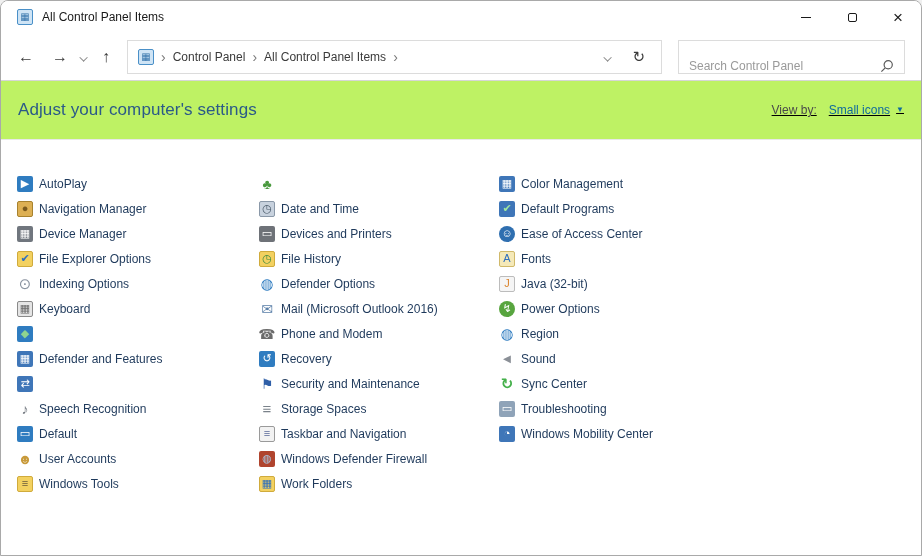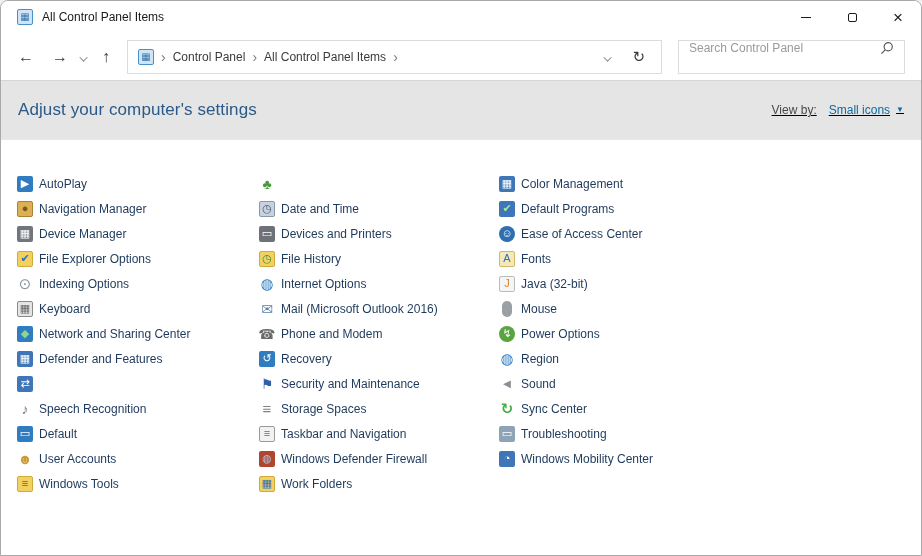--- a/index.html
+++ b/index.html
@@ -30,26 +30,26 @@
   .nav-btn.small { padding: 4px 5px; }
   .chev { display: inline-block; width: 6px; height: 6px; border-left: 1px solid #8a8a8a; border-bottom: 1px solid #8a8a8a; transform: rotate(-45deg) translateY(-2px); }
   .crumbbar {
     flex: 1; height: 34px; border: 1px solid #dcdcdc; display: flex; align-items: center;
     padding: 0 10px; margin-left: 8px; margin-right: 16px; background: #fff;
   }
   .crumb-sep { color: #7a7a7a; font-size: 14px; padding: 0 7px; cursor: pointer; }
   .crumb { font-size: 12px; color: #3b3b3b; cursor: pointer; white-space: nowrap; }
   .crumb-actions { margin-left: auto; display: flex; align-items: center; gap: 20px; padding-right: 6px; }
   .refresh-glyph { font-size: 15px; color: #3b3b3b; line-height: 1; }
-  .searchbox { width: 227px; height: 34px; border: 1px solid #dcdcdc; display: flex; align-items: flex-start; padding: 0 10px; background: #fff; }
+  .searchbox { width: 227px; height: 34px; border: 1px solid #dcdcdc; display: flex; align-items: flex-end; padding: 0 10px; background: #fff; }
   .searchbox input { flex: 1; border: none; outline: none; font-size: 12px; color: #3b3b3b; font-family: inherit; min-width: 0; }
   .searchbox input::placeholder { color: #9a9a9a; }
   .search-icon { flex: none; margin-left: 6px; }
   
-  .header-row { height: 59px; display: flex; align-items: center; padding: 0 17px; border-bottom: 1px solid #e8e8e8; background:#e5e5e5; }
+  .header-row { height: 59px; display: flex; align-items: center; padding: 0 17px; border-bottom: 1px solid #e8e8e8; background:#bef264; }
   .page-title { font-size: 17px; font-weight: 400; color: var(--header-text, #2b5a88); letter-spacing: .1px; }
   .view-by { margin-left: auto; display: flex; align-items: center; font-size: 12px; text-decoration: underline; }
   .view-by-label { color: #4a4a4a; margin-right: 12px; }
   .view-by-link { color: var(--view-link, #0f6a9e); display: flex; align-items: center; gap: 6px; cursor: pointer; }
   .view-by-caret { font-size: 8px; line-height: 1; }
   
   .content { position: relative; height: 417px; background:#fff; }
   .col { position: absolute; top: 31px; display: flex; flex-direction: column; }
   .col-0 { left: 16px; } .col-1 { left: 258px; } .col-2 { left: 498px; }
   .item { display: flex; align-items: center; height: 25px; cursor: pointer; white-space: nowrap; }
@@ -145,21 +145,20 @@
         <div class="item">
           <span class="icon" style="background: transparent; color: rgb(138, 147, 160); font-size: 15px;">⊙</span>
           <span class="label">Indexing Options</span>
         </div>
         <div class="item">
           <span class="icon" style="background: rgb(229, 229, 229); border: 1px solid rgb(138, 138, 138); color: rgb(106, 106, 106);">▦</span>
           <span class="label">Keyboard</span>
         </div>
         <div class="item">
           <span class="icon" style="background: rgb(47, 124, 192); color: rgb(143, 212, 143);">◆</span>
-          <span class="label">Network and Sharing Center</span>
         </div>
         <div class="item">
           <span class="icon" style="background: rgb(63, 118, 184); color: rgb(255, 255, 255);">▦</span>
           <span class="label">Defender and Features</span>
         </div>
         <div class="item">
           <span class="icon" style="background: rgb(63, 118, 184); color: rgb(255, 255, 255);">⇄</span>
         </div>
         <div class="item">
           <span class="icon" style="background: transparent; color: rgb(112, 118, 126); font-size: 14px;">♪</span>
@@ -189,21 +188,21 @@
         <div class="item">
           <span class="icon" style="background: rgb(110, 114, 120); color: rgb(255, 255, 255);">▭</span>
           <span class="label">Devices and Printers</span>
         </div>
         <div class="item">
           <span class="icon" style="background: rgb(243, 209, 96); border: 1px solid rgb(208, 171, 60); color: rgb(63, 138, 63);">◷</span>
           <span class="label">File History</span>
         </div>
         <div class="item">
           <span class="icon" style="background: transparent; color: rgb(47, 124, 192); font-size: 15px;">◍</span>
-          <span class="label">Internet Options</span>
+          <span class="label">Defender Options</span>
         </div>
         <div class="item">
           <span class="icon" style="background: transparent; color: rgb(90, 127, 168); font-size: 14px;">✉</span>
           <span class="label">Mail (Microsoft Outlook 2016)</span>
         </div>
         <div class="item">
           <span class="icon" style="background: transparent; color: rgb(107, 107, 107); font-size: 14px;">☎</span>
           <span class="label">Phone and Modem</span>
         </div>
         <div class="item">
@@ -246,24 +245,20 @@
         </div>
         <div class="item">
           <span class="icon" style="background: rgb(245, 233, 184); border: 1px solid rgb(208, 185, 106); color: rgb(47, 111, 190);">A</span>
           <span class="label">Fonts</span>
         </div>
         <div class="item">
           <span class="icon" style="background: rgb(245, 245, 245); border: 1px solid rgb(188, 188, 188); color: rgb(217, 130, 42);">J</span>
           <span class="label">Java (32-bit)</span>
         </div>
         <div class="item">
-          <span class="icon tall" style="background: rgb(154, 160, 166); color: rgb(255, 255, 255);"></span>
-          <span class="label">Mouse</span>
-        </div>
-        <div class="item">
           <span class="icon round" style="background: rgb(88, 165, 63); color: rgb(255, 255, 255);">↯</span>
           <span class="label">Power Options</span>
         </div>
         <div class="item">
           <span class="icon" style="background: transparent; color: rgb(47, 124, 192); font-size: 15px;">◍</span>
           <span class="label">Region</span>
         </div>
         <div class="item">
           <span class="icon" style="background: transparent; color: rgb(138, 143, 150); font-size: 13px;">◄</span>
           <span class="label">Sound</span>

